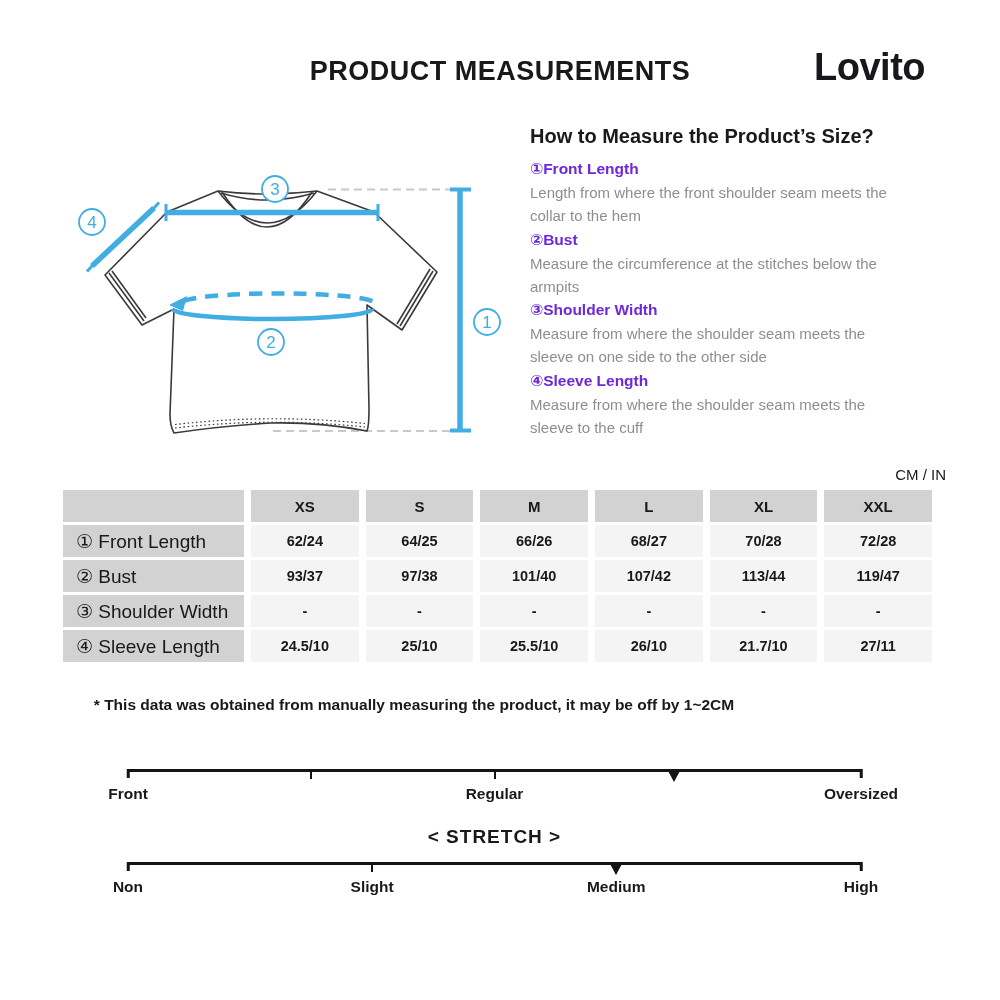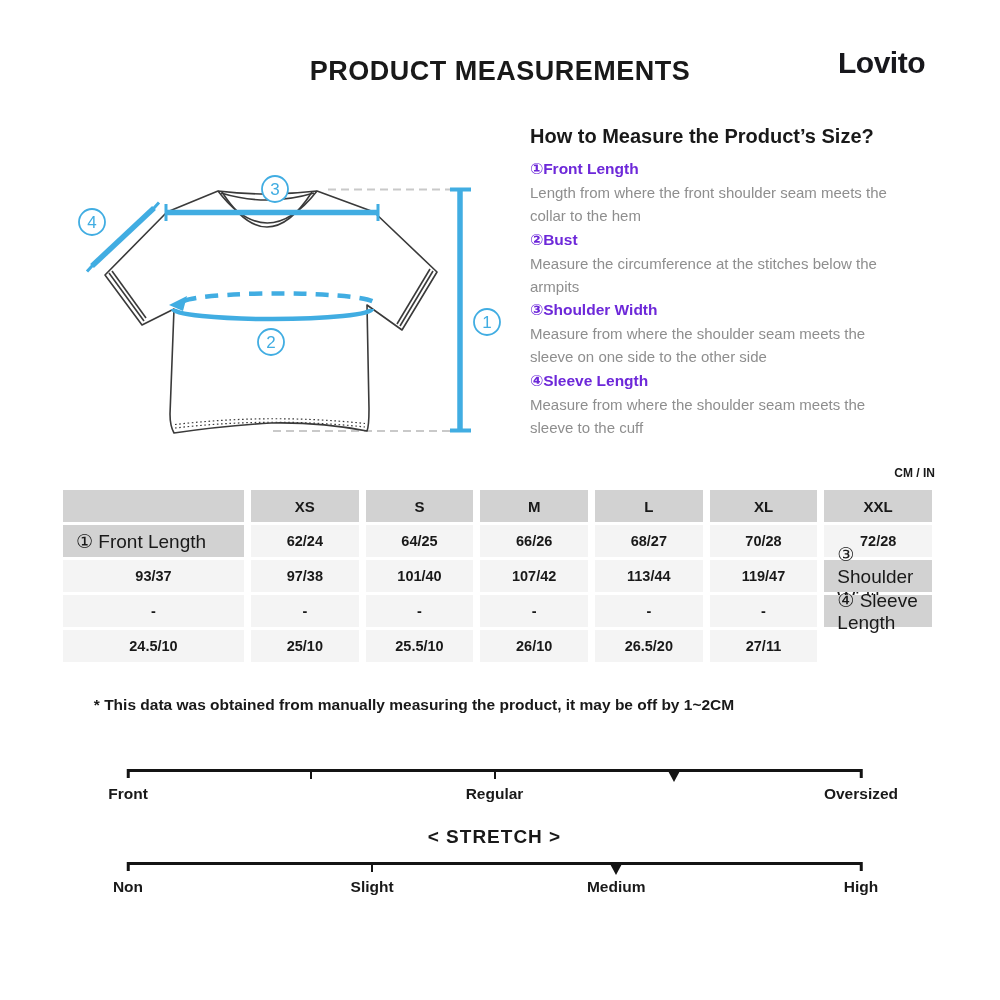--- a/index.html
+++ b/index.html
@@ -2,33 +2,33 @@
 <html style="--accent: #41ade2; --hdr: #d2d2d2; --cellbg: #f4f4f4; --desc: #8e8e8e;"><head>
 <meta charset="utf-8">
 <style>
   html,body{margin:0;padding:0;background:#fff;}
   .canvas{position:relative;width:1000px;height:1000px;background:#ffffff;overflow:hidden;
           font-family:"Liberation Sans","DejaVu Sans",sans-serif;color:#191919;}
   .abs{position:absolute;}
 
   
   .page-title{top:56px;left:0;width:1000px;text-align:center;font-size:27px;font-weight:700;letter-spacing:.5px;}
-  .brand{top:46px;right:75px;font-size:30px;font-weight:700;letter-spacing:-.5px;color:#17171c;}
+  .brand{top:46px;right:75px;font-size:38px;font-weight:700;letter-spacing:-.5px;color:#17171c;}
 
   
   .howto{left:530px;top:124px;width:372px;}
   .howto h2{margin:0 0 9px 0;font-size:20px;line-height:24px;font-weight:700;white-space:nowrap;}
   .howto-label{font-size:15.5px;line-height:24px;font-weight:700;color:#6d28d9;}
   .howto-desc{font-size:15px;line-height:23.3px;color:var(--desc,#8e8e8e);}
 
   
   svg text{font-family:"Liberation Sans","DejaVu Sans",sans-serif;}
 
   
-  .unit-label{top:466px;right:65px;font-size:12px;font-weight:700;}
+  .unit-label{top:466px;right:54px;font-size:15px;font-weight:400;}
   .size-table{left:63px;top:490px;width:869px;display:grid;
               grid-template-columns:181px repeat(6,1fr);gap:3px 7px;}
   .cell{height:32px;display:flex;align-items:center;justify-content:center;font-size:14.5px;}
   .cell.head{background:var(--hdr,#d2d2d2);font-weight:700;font-size:15px;}
   .cell.rowlabel{background:var(--hdr,#d2d2d2);justify-content:flex-start;padding-left:13px;font-weight:500;font-size:19px;}
   .cell.val{background:var(--cellbg,#f4f4f4);font-weight:700;}
 
   .disclaimer{top:676px;left:0;width:828px;text-align:center;font-size:15.5px;font-weight:700;margin-top:20px;}
 
   
@@ -128,41 +128,42 @@
     <div class="cell head">XXL</div>
 
     <div class="cell rowlabel">① Front Length</div>
     <div class="cell val">62/24</div>
     <div class="cell val">64/25</div>
     <div class="cell val">66/26</div>
     <div class="cell val">68/27</div>
     <div class="cell val">70/28</div>
     <div class="cell val">72/28</div>
 
+    <div class="cell rowlabel">② Bust</div>
     <div class="cell val">93/37</div>
     <div class="cell val">97/38</div>
     <div class="cell val">101/40</div>
     <div class="cell val">107/42</div>
     <div class="cell val">113/44</div>
     <div class="cell val">119/47</div>
 
     <div class="cell rowlabel">③ Shoulder Width</div>
     <div class="cell val">-</div>
     <div class="cell val">-</div>
     <div class="cell val">-</div>
     <div class="cell val">-</div>
     <div class="cell val">-</div>
     <div class="cell val">-</div>
 
     <div class="cell rowlabel">④ Sleeve Length</div>
     <div class="cell val">24.5/10</div>
     <div class="cell val">25/10</div>
     <div class="cell val">25.5/10</div>
     <div class="cell val">26/10</div>
-    <div class="cell val">26.5/20</div>
+    <div class="cell val">21.7/10</div>
     <div class="cell val">27/11</div>
   </div>
 
   <div class="abs disclaimer">* This data was obtained from manually measuring the product, it may be off by 1~2CM</div>
 
   <div class="abs slider" style="top:733px;">
     <div class="slider-track">
         <div class="tick end" style="left: 0%;"></div>
         <div class="tick" style="left: 25%;"></div>
         <div class="tick" style="left: 50%;"></div>

